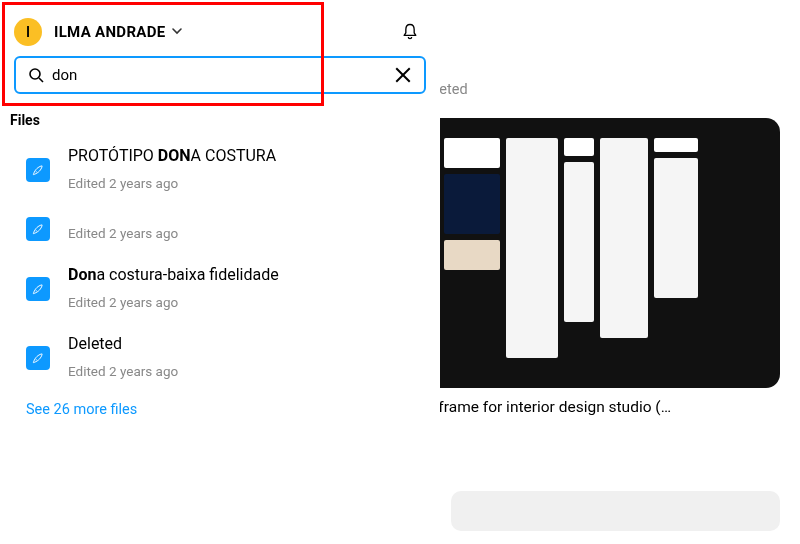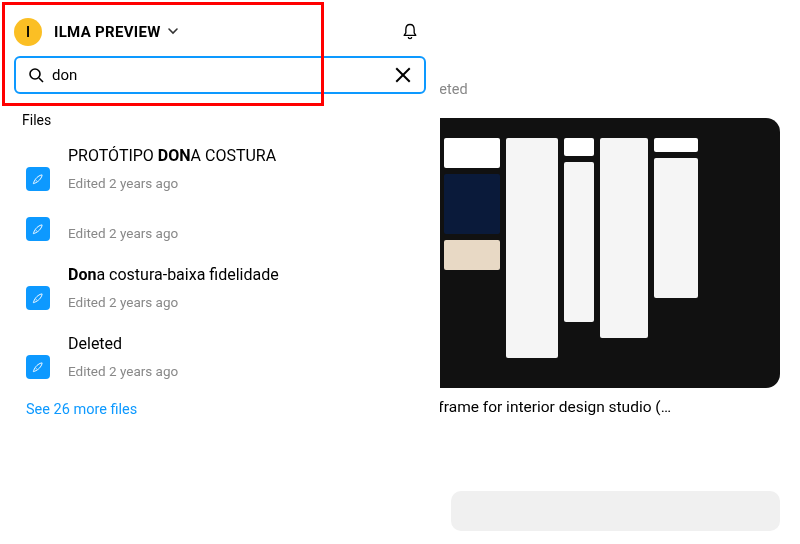--- a/index.html
+++ b/index.html
@@ -12,24 +12,24 @@
 .bell-icon { margin-left: auto; width: 20px; height: 20px; }
 
 .search-wrap { padding: 0 14px 14px 14px; }
 .search-box { display: flex; align-items: center; border: 2px solid #0d99ff; border-radius: 6px; padding: 8px 12px; height: 38px; }
 .search-icon { width: 16px; height: 16px; margin-right: 8px; flex-shrink: 0; }
 .search-input { border: none; outline: none; font-size: 15px; flex: 1; background: transparent; }
 .clear-icon { width: 18px; height: 18px; cursor: pointer; flex-shrink: 0; }
 
 .red-box { position: absolute; top: 2px; left: 2px; width: 322px; height: 104px; border: 3px solid #ff0000; pointer-events: none; z-index: 100; }
 
-.files-label { font-weight: 400; font-size: 14px; padding: 4px 20px 8px 22px; }
+.files-label { font-weight: 700; font-size: 14px; padding: 4px 20px 8px 10px; }
 
 .results { padding: 0 10px; }
-.file-row { display: flex; align-items: flex-end; padding: 10px 10px 14px 16px; cursor: pointer; }
+.file-row { display: flex; align-items: center; padding: 10px 10px 14px 16px; cursor: pointer; }
 .file-icon { width: 24px; height: 24px; background: #0d99ff; border-radius: 4px; margin-right: 18px; flex-shrink: 0; display: flex; align-items: center; justify-content: center; margin-top: 2px; }
 .file-icon svg { width: 14px; height: 14px; }
 .file-text { display: flex; flex-direction: column; min-width: 0; flex: 1; }
 .file-name { font-size: 16px; font-weight: 400; color: #000; white-space: nowrap; overflow: hidden; text-overflow: ellipsis; }
 .file-name b { font-weight: 700; }
 .file-meta { font-size: 13.5px; color: #888; margin-top: 10px; }
 
 .see-more { color: #0d99ff; font-size: 14.5px; font-weight: 400; padding: 8px 26px; cursor: pointer; }
 
 
@@ -82,21 +82,21 @@
   </div>
   <div class="card-title">Page | Wireframe for interior design studio (…</div>
   <div class="card-meta">nth ago</div>
   <div class="gray-block"></div>
 </div>
 
 <div class="dropdown-panel">
 
   <div class="header-area">
     <div class="avatar">I</div>
-    <span class="username">ILMA PREVIEW</span>
+    <span class="username">ILMA ANDRADE</span>
     <span class="chevron-down">
       <svg width="12" height="12" viewBox="0 0 12 12">
           <path d="M2 4 L6 8 L10 4" stroke="#333" stroke-width="1.6" fill="none" stroke-linecap="round"></path>
         </svg>
     </span>
     <span class="bell-icon">
       <svg viewBox="0 0 24 24" width="20" height="20">
           <path d="M12 3 C9 3 7 5.5 7 9 L7 13 L5 16 L19 16 L17 13 L17 9 C17 5.5 15 3 12 3 Z M10 18 a2 2 0 0 0 4 0" stroke="#000" stroke-width="1.6" fill="none" stroke-linejoin="round"></path>
         </svg>
     </span>

